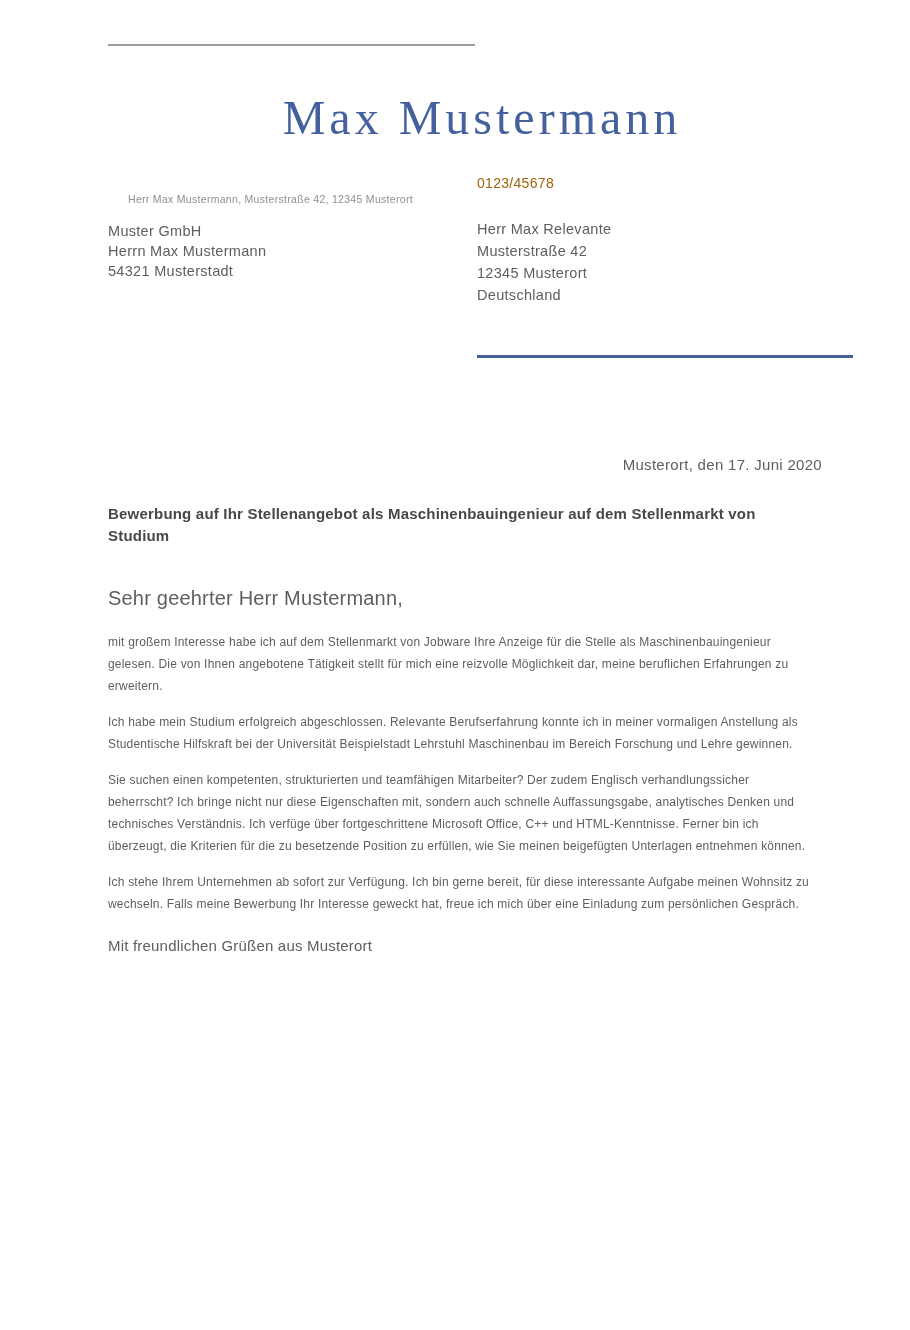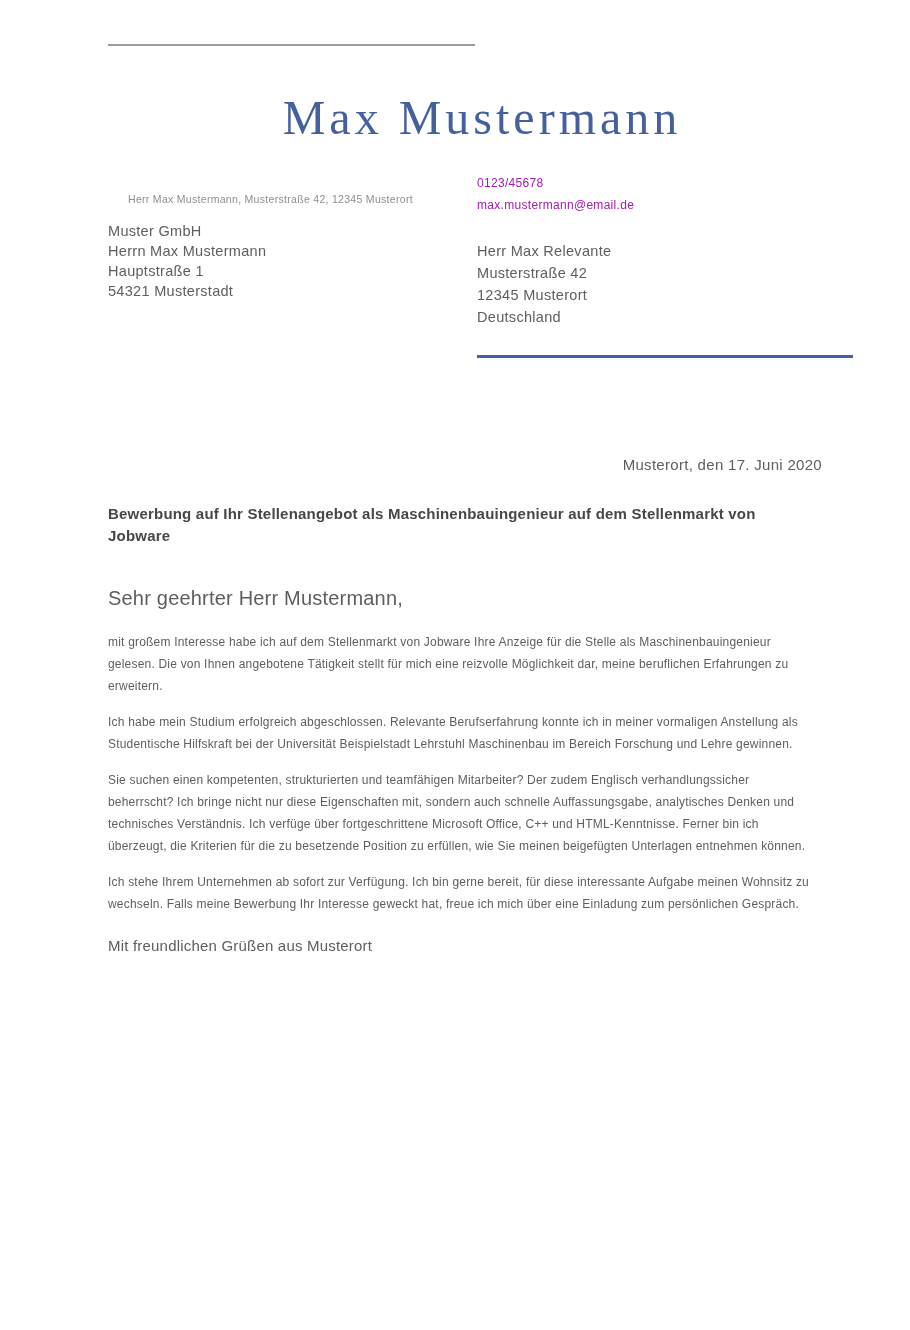--- a/index.html
+++ b/index.html
@@ -57,24 +57,24 @@
   .recipient-block { margin-top: 16px; }
   .recipient-block div,
   .sender-address-block div {
     font-size: 14.5px;
     line-height: 20px;
     letter-spacing: 0.3px;
     color: #5e5e5e;
   }
   .sender-address-block div { line-height: 22px; }
   .contact-block div {
-    font-size: 12px;
+    font-size: 14px;
     line-height: 22px;
     letter-spacing: 0.3px;
-    color: #a21caf;
+    color: #a16207;
   }
   .sender-address-block { margin-top: 24px; }
   .accent-rule {
     position: absolute;
     left: 477px;
     top: 355px;
     width: 376px;
     border-top: 3px solid #44619e;
   }
   .date-line {
@@ -144,44 +144,42 @@
   <div class="top-rule"></div>
 
   <h1 class="doc-title">Max Mustermann</h1>
 
   <div class="address-area">
     <div class="col-left">
       <div class="sender-line">Herr Max Mustermann, Musterstraße 42, 12345 Musterort</div>
       <div class="recipient-block">
         <div>Muster GmbH</div>
         <div>Herrn Max Mustermann</div>
-        <div>Hauptstraße 1</div>
         <div>54321 Musterstadt</div>
       </div>
     </div>
     <div class="col-right">
       <div class="contact-block">
         <div>0123/45678</div>
-        <div>max.mustermann@email.de</div>
       </div>
       <div class="sender-address-block">
         <div>Herr Max Relevante</div>
         <div>Musterstraße 42</div>
         <div>12345 Musterort</div>
         <div>Deutschland</div>
       </div>
     </div>
   </div>
 
   <div class="accent-rule"></div>
 
   <div class="date-line">Musterort, den 17. Juni 2020</div>
 
   <div class="letter-body">
-    <div class="subject">Bewerbung auf Ihr Stellenangebot als Maschinenbauingenieur auf dem Stellenmarkt von Jobware</div>
+    <div class="subject">Bewerbung auf Ihr Stellenangebot als Maschinenbauingenieur auf dem Stellenmarkt von Studium</div>
     <div class="salutation">Sehr geehrter Herr Mustermann,</div>
     <p class="paragraph">mit großem Interesse habe ich auf dem Stellenmarkt von Jobware Ihre Anzeige für die Stelle als Maschinenbauingenieur gelesen. Die von Ihnen angebotene Tätigkeit stellt für mich eine reizvolle Möglichkeit dar, meine beruflichen Erfahrungen zu erweitern.</p>
     <p class="paragraph">Ich habe mein Studium erfolgreich abgeschlossen. Relevante Berufserfahrung konnte ich in meiner vormaligen Anstellung als Studentische Hilfskraft bei der Universität Beispielstadt Lehrstuhl Maschinenbau im Bereich Forschung und Lehre gewinnen.</p>
     <p class="paragraph">Sie suchen einen kompetenten, strukturierten und teamfähigen Mitarbeiter? Der zudem Englisch verhandlungssicher beherrscht? Ich bringe nicht nur diese Eigenschaften mit, sondern auch schnelle Auffassungsgabe, analytisches Denken und technisches Verständnis. Ich verfüge über fortgeschrittene Microsoft Office, C++ und HTML-Kenntnisse. Ferner bin ich überzeugt, die Kriterien für die zu besetzende Position zu erfüllen, wie Sie meinen beigefügten Unterlagen entnehmen können.</p>
     <p class="paragraph">Ich stehe Ihrem Unternehmen ab sofort zur Verfügung. Ich bin gerne bereit, für diese interessante Aufgabe meinen Wohnsitz zu wechseln. Falls meine Bewerbung Ihr Interesse geweckt hat, freue ich mich über eine Einladung zum persönlichen Gespräch.</p>
     <div class="closing">Mit freundlichen Grüßen aus Musterort</div>
     <div class="signature">Unternehmen</div>
     <div class="signer-name">Max Mustermann</div>
   </div>
 

